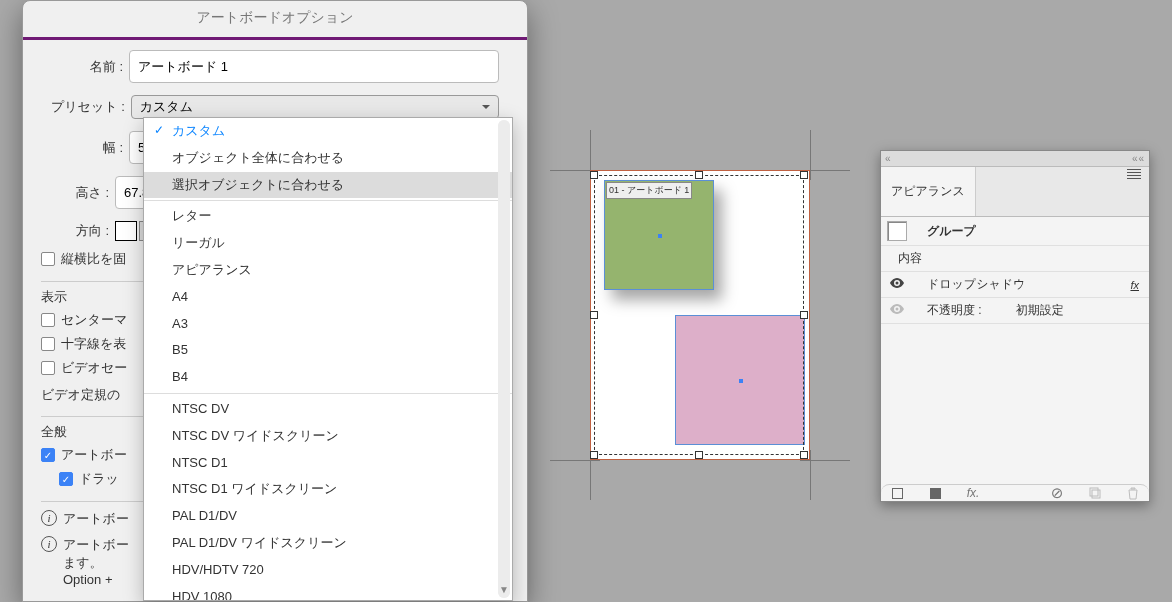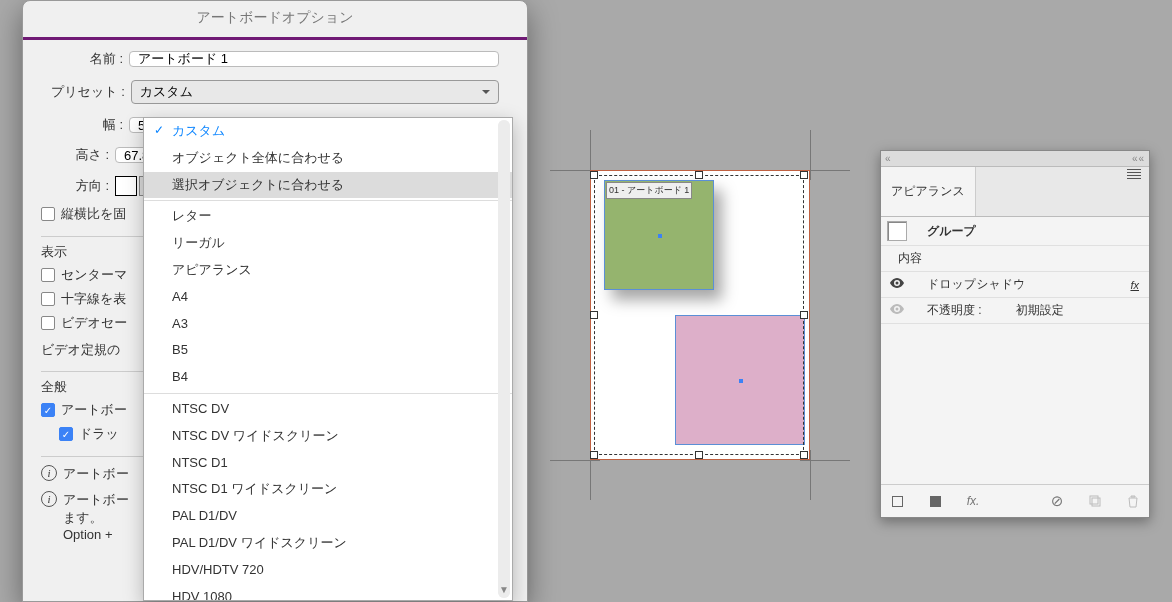--- a/index.html
+++ b/index.html
@@ -33,21 +33,21 @@
   }
   .field-row {
     display: flex;
     align-items: center;
     padding: 6px 28px;
     gap: 6px;
   }
   .field-label { min-width: 72px; text-align: right; font-size: 13px; }
   .text-input {
     flex: 1;
-    height: 16px;
+    height: 33px;
     background: #fff;
     border: 1px solid #bbb;
     border-radius: 4px;
     padding: 0 8px;
     font-size: 13px;
   }
   .text-input.sm { width: 54px; flex: 0 0 54px; }
   .select-box {
     flex: 1;
     height: 24px;
@@ -224,21 +224,21 @@
   .eye { width:20px; text-align:center; color:#333;}
   .eye.dim { color:#bbb; }
   .indent { padding-left:17px; }
   .swatch {
     width:20px; height:20px; border:1px solid #aaa; background:#fff; box-shadow:1px 1px 0 #888 inset;
   }
   .bold { font-weight:bold; }
   .fx-tag { margin-left:auto; font-style:italic; font-size:11px; padding-right:4px; text-decoration:underline;}
   .panel-footer {
     display:flex; align-items:center; gap:22px;
-    padding:8px 8px; border-top:1px solid #ccc;
+    padding:0 8px; border-top:1px solid #ccc;border-radius:9px;
   }
   .footer-icon { width:16px; height:16px; display:inline-flex; align-items:center; justify-content:center; font-size:13px; color:#777;}
   .footer-spacer { flex:1; }
   .fx-letters { font-style:italic; font-size:12px; }
   .tiny-square-outline { width:11px;height:11px;border:1px solid #666; }
   .tiny-square-solid { width:11px;height:11px;background:#666; }
   .circle-slash { font-size:15px; }
   .dup-icon svg, .trash-icon svg { width:14px;height:14px; }
 </style>
 </head>

